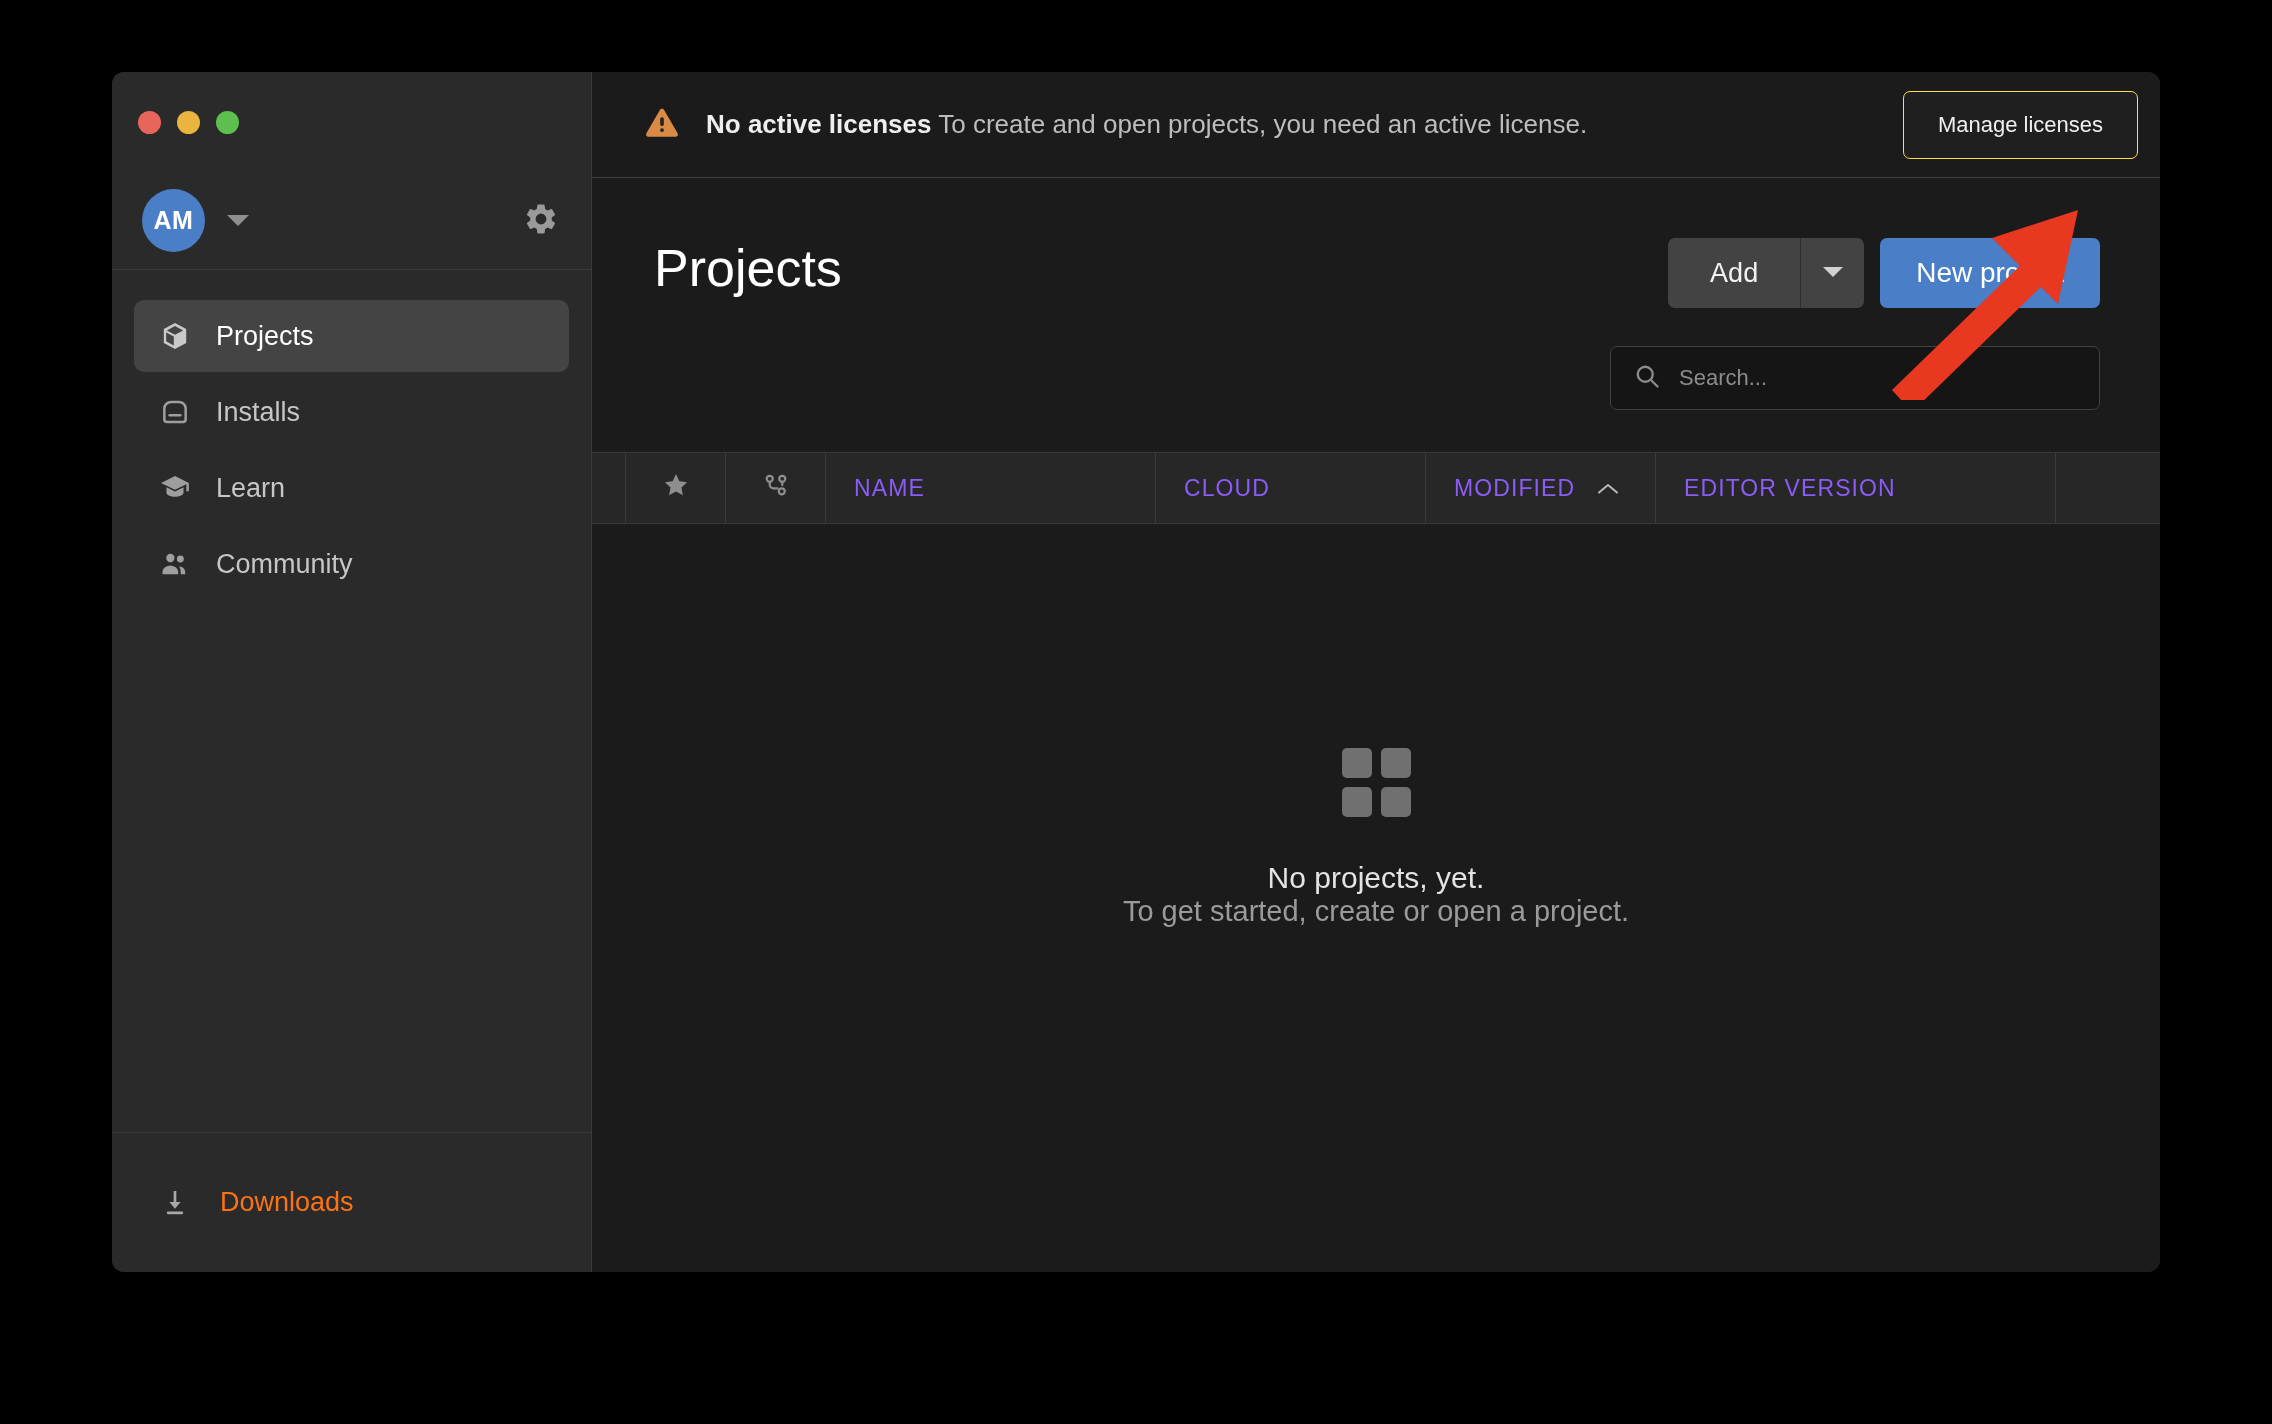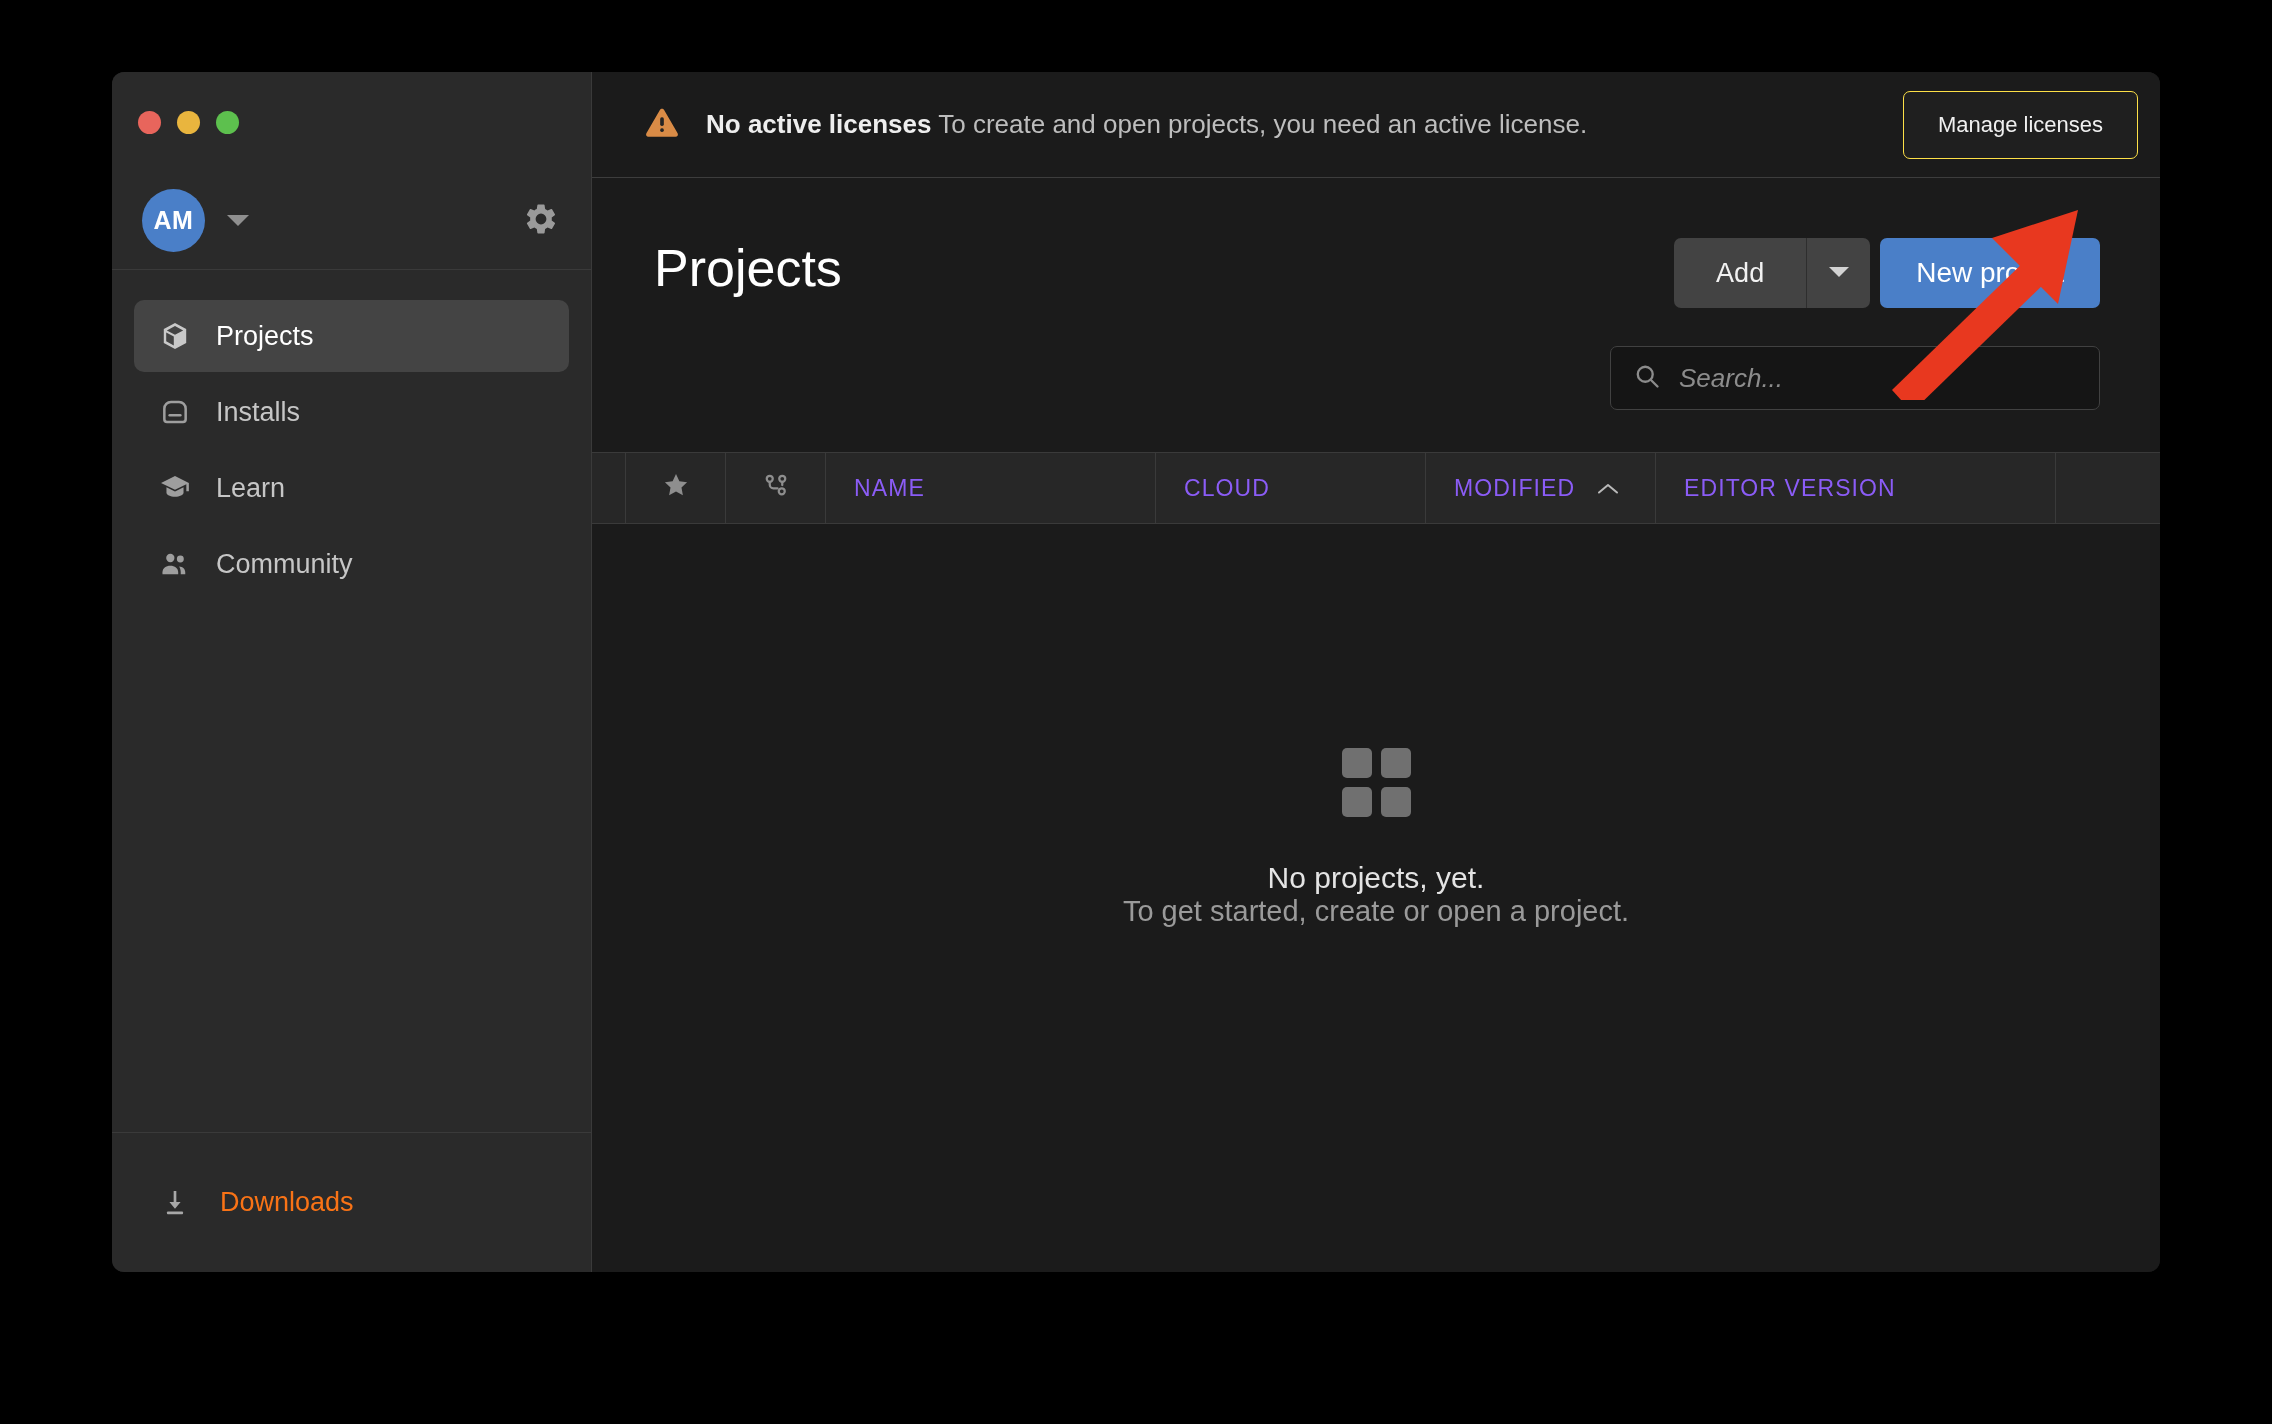--- a/index.html
+++ b/index.html
@@ -140,21 +140,21 @@
   }
 
   
   #page-header {
     display: flex;
     align-items: flex-start;
     padding: 60px 60px 0 62px;
     flex: none;
   }
   #page-title { font-size: 52px; color: #ffffff; font-weight: normal; }
-  #header-actions { margin-left: auto; display: flex; align-items: center; gap: 10px; }
+  #header-actions { margin-left: auto; display: flex; align-items: center; gap: 16px; }
   #add-split { display: flex; }
   #add-button {
     height: 70px; padding: 0 42px;
     background: #434343; border: none;
     border-radius: 7px 0 0 7px;
     color: #f2f2f2; font-size: 27px; font-family: inherit;
     cursor: pointer;
   }
   #add-dropdown-button {
     width: 64px; height: 70px;
@@ -176,21 +176,21 @@
   #search-box {
     width: 490px; height: 64px;
     background: #151515;
     border: 1px solid #414141;
     border-radius: 7px;
     display: flex; align-items: center;
     padding: 0 22px; gap: 18px;
   }
   #search-input {
     flex: 1; background: transparent; border: none; outline: none;
-    color: #bef264; font-size: 26px; font-family: inherit; font-style: italic;
+    color: #bef264; font-size: 22px; font-family: inherit;
   }
   #search-input::placeholder { color: #8c8c8c; }
 
   
   #table-header {
     margin-top: 42px;
     height: 72px;
     display: flex;
     background: #272727;
     border-top: 1px solid #3a3a3a;

